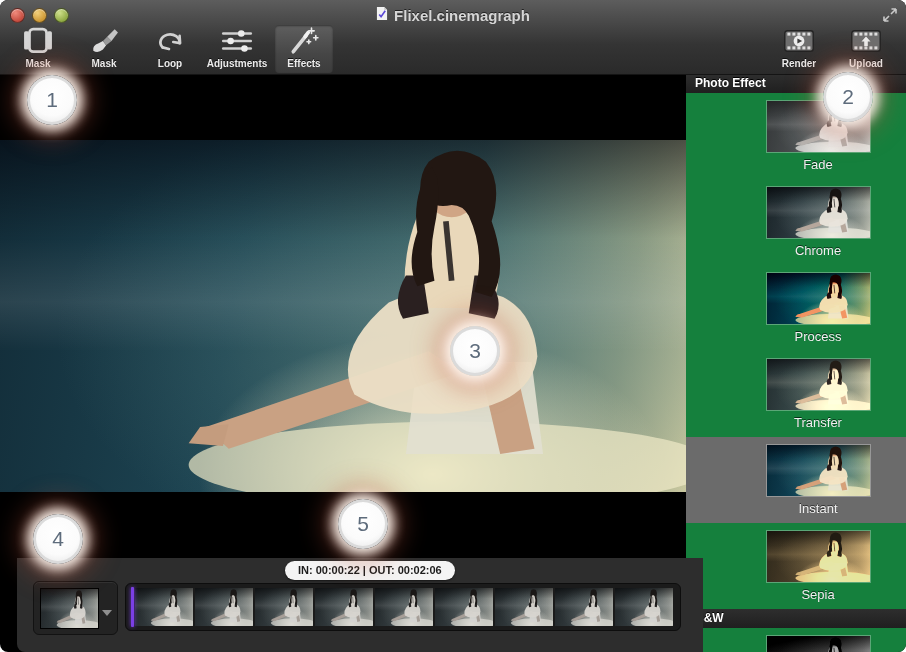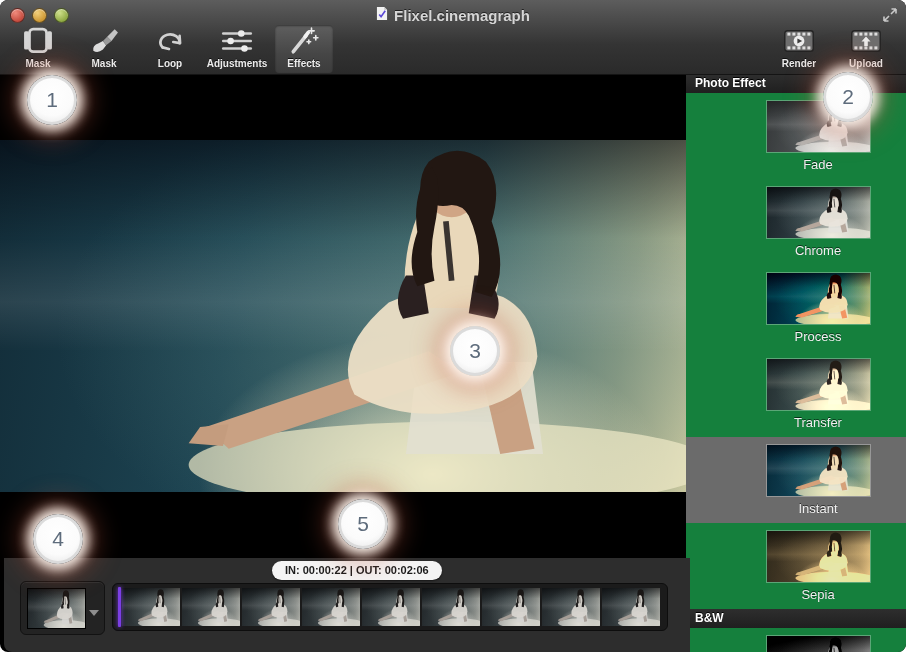--- a/index.html
+++ b/index.html
@@ -50,21 +50,21 @@
   .section-header{height:19px;line-height:19px;background:linear-gradient(#2e2e2e,#1f1f1f);
     color:#fff;font-size:12px;font-weight:bold;padding-left:9px;text-shadow:0 -1px 0 #000;}
   .effect-item{height:86px;padding-top:7px;box-sizing:border-box;display:flex;flex-direction:column;align-items:center;cursor:pointer;}
   .effect-item.selected{background:#6b6b6b;}
   .effect-thumb{position:relative;width:103px;height:51px;border:1px solid rgba(255,255,255,.3);overflow:hidden;}
   .effect-label{margin-top:4px;font-size:13px;color:#f0f0f0;text-shadow:0 -1px 0 rgba(0,0,0,.6);}
   .bw-row{height:40px;display:flex;justify-content:center;padding-top:7px;}
   .sidebar-scroll{position:absolute;right:0;top:0;width:5px;height:100%;background:rgba(255,255,255,.07);}
 
   
-  .bottom-panel{position:absolute;left:4px;top:558px;width:686px;height:94px;background:#2d2d2d;border-radius:0 0 0 8px;z-index:2;}
+  .bottom-panel{position:absolute;left:17px;top:558px;width:686px;height:94px;background:#2d2d2d;border-radius:0 0 0 8px;z-index:2;}
   .inout-pill{position:absolute;left:268px;top:3px;height:19px;line-height:19px;padding:0 13px;
     background:#f4f4f4;border-radius:10px;font-size:11px;font-weight:bold;color:#1c1c1c;white-space:nowrap;box-shadow:0 1px 2px rgba(0,0,0,.5);}
   .preview-box{position:absolute;left:16px;top:23px;width:83px;height:52px;background:#232323;
     border:1px solid #121212;border-radius:6px;box-shadow:inset 0 1px 0 rgba(255,255,255,.07);cursor:pointer;}
   .preview-thumb{position:absolute;left:6px;top:6px;width:57px;height:39px;border:1px solid #000;overflow:hidden;}
   .preview-chevron{position:absolute;right:4px;top:21px;}
   .filmstrip{position:absolute;left:108px;top:25px;width:556px;height:48px;background:#1b1b1b;
     border:1px solid #0d0d0d;border-radius:6px;box-sizing:border-box;cursor:pointer;}
   .frames{position:absolute;left:9px;top:4px;height:38px;display:flex;gap:2px;overflow:hidden;width:540px;}
   .film-frame{position:relative;width:58px;height:38px;flex:0 0 58px;overflow:hidden;background:#333;}

